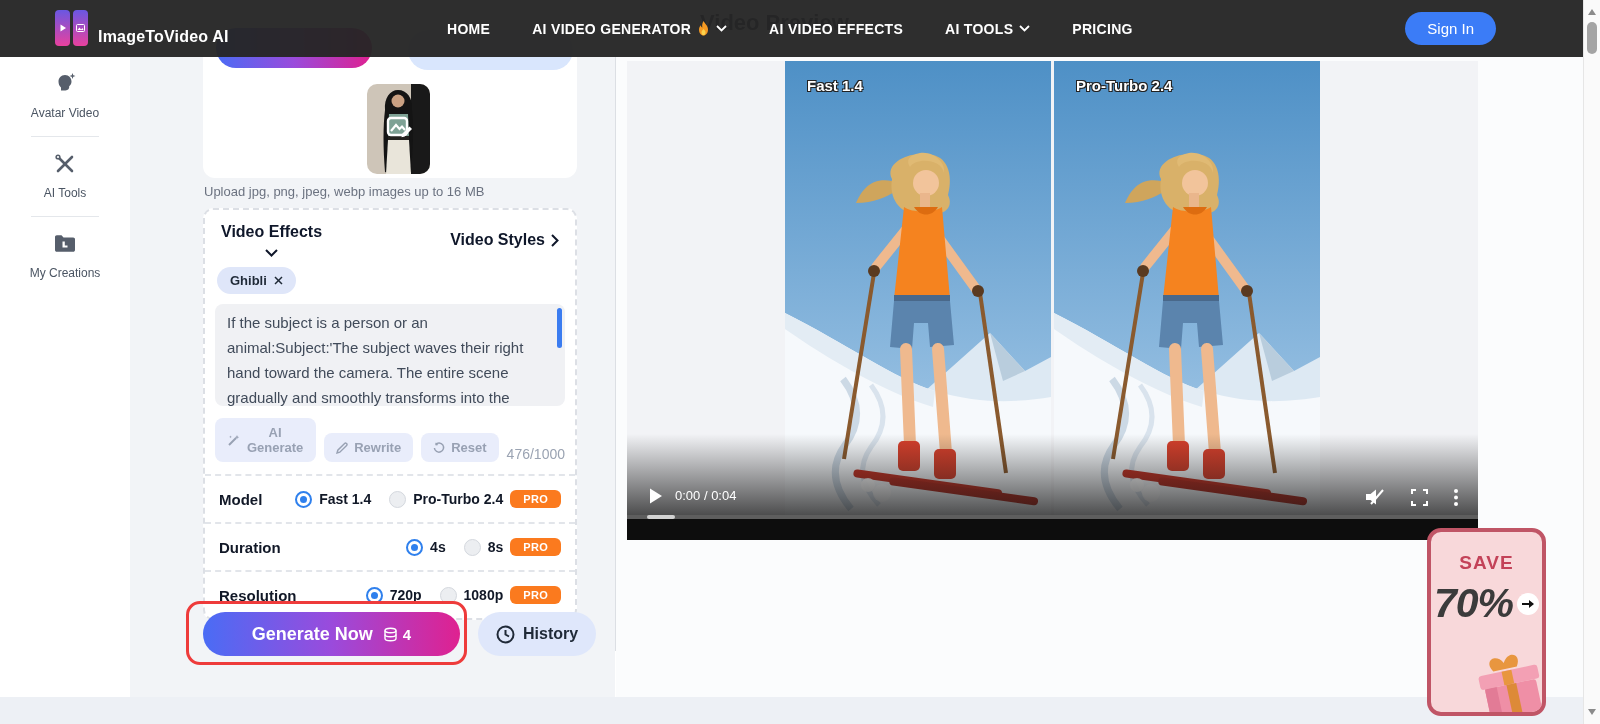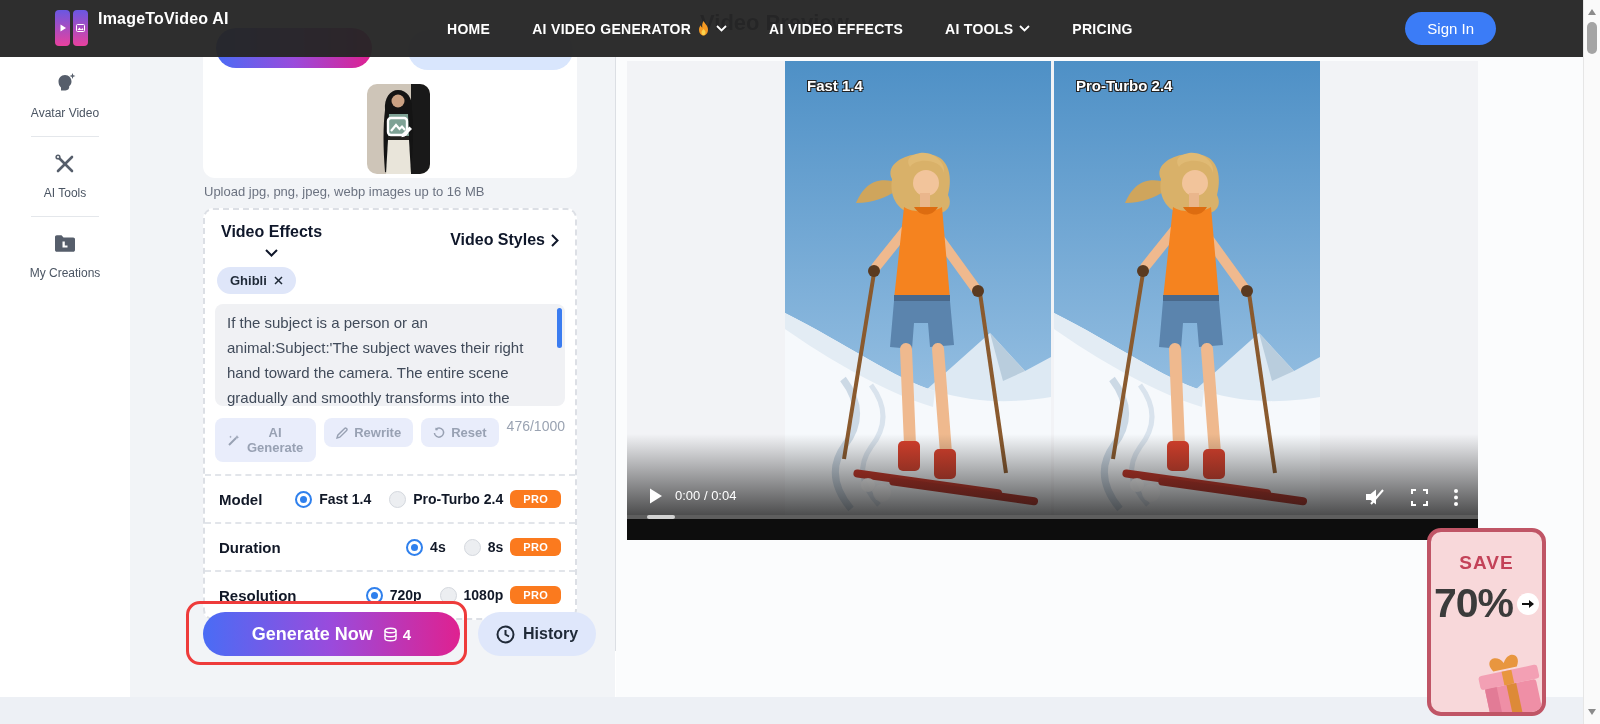--- a/index.html
+++ b/index.html
@@ -14,21 +14,21 @@
 
   
   .ghost-heading{position:absolute;left:700px;top:10px;font-size:22px;font-weight:bold;color:#1c2430;z-index:1;}
   .ghost-pill{position:absolute;height:40px;border-radius:20px;z-index:3;}
   .ghost-pill.grad{left:216px;top:28px;width:156px;background:linear-gradient(90deg,#4a6cf5,#9a4bdc,#df2190);}
   .ghost-pill.blue{left:408px;top:30px;width:165px;background:#d9e6fd;}
 
   
   .navbar{position:absolute;left:0;top:0;width:1584px;height:57px;background:rgba(37,37,37,0.96);
           z-index:10;display:flex;align-items:center;}
-  .brand{position:absolute;left:55px;top:10px;display:flex;align-items:flex-start;gap:10px;}
+  .brand{position:absolute;left:55px;top:10px;display:flex;align-items:flex-end;gap:10px;}
   .logo{display:flex;gap:3px;}
   .logo .tile{width:15px;height:36px;border-radius:4px;background:linear-gradient(180deg,#6a57e2,#e9419e);
               display:flex;align-items:center;justify-content:center;}
   .brand-name{color:#fff;font-size:16px;font-weight:bold;letter-spacing:.2px;}
   .nav-links{position:absolute;left:447px;top:0;height:57px;display:flex;align-items:center;gap:42px;}
   .nav-item{color:#fff;font-size:14px;font-weight:bold;letter-spacing:.3px;display:flex;align-items:center;gap:6px;cursor:pointer;white-space:nowrap;}
   .signin-btn{position:absolute;right:88px;top:12px;height:33px;padding:0 22px;border-radius:17px;
               background:#3b7cf7;color:#fff;font-size:15px;display:flex;align-items:center;border:none;}
 
   
@@ -47,21 +47,21 @@
          border-radius:10px;box-sizing:border-box;z-index:2;}
   .panel-head{display:flex;justify-content:space-between;align-items:center;padding:13px 16px 8px;}
   .panel-title{font-size:16px;font-weight:bold;color:#0f172a;display:flex;align-items:center;gap:8px;flex-direction:column;}
   .styles-link{font-size:16px;font-weight:bold;color:#0f172a;display:flex;align-items:center;gap:6px;cursor:pointer;}
   .chip-row{padding:2px 12px 10px;}
   .chip{display:inline-flex;align-items:center;gap:7px;background:#dfe6f9;border-radius:15px;
         padding:6px 13px;font-size:13px;font-weight:bold;color:#1f2937;}
   .prompt-box{position:relative;margin:0 10px;background:#f0f1f4;border-radius:8px;height:102px;overflow:hidden;}
   .prompt-text{padding:6px 18px 0 12px;font-size:15px;line-height:25px;color:#414b5a;}
   .prompt-scroll{position:absolute;right:3px;top:4px;width:5px;height:40px;border-radius:3px;background:#3b7cf0;}
-  .actions-row{display:flex;align-items:flex-start;gap:8px;padding:12px 10px 12px;}
+  .actions-row{display:flex;align-items:flex-end;gap:8px;padding:12px 10px 12px;}
   .act-btn{display:flex;align-items:center;gap:6px;background:#e9edfb;border:none;border-radius:8px;
            padding:7px 12px;font-size:13px;font-weight:bold;color:#98a1b3;font-family:inherit;}
   .char-counter{margin-left:auto;font-size:14px;color:#9aa3b2;}
   .opt-row{display:flex;align-items:center;border-top:2px dashed #e2e5ea;padding:0 14px;height:46px;}
   .opt-label{font-size:15px;font-weight:bold;color:#111827;}
   .opt-choices{margin-left:auto;display:flex;align-items:center;gap:18px;}
   .choice{display:flex;align-items:center;gap:7px;cursor:pointer;}
   .radio{width:17px;height:17px;border-radius:50%;box-sizing:border-box;}
   .radio.on{border:2px solid #2f80ed;background:#fff;position:relative;}
   .radio.on::after{content:"";position:absolute;left:3px;top:3px;width:7px;height:7px;border-radius:50%;background:#2f80ed;}
@@ -91,21 +91,21 @@
   .play-btn{position:absolute;left:22px;bottom:36px;width:14px;height:16px;}
   .time-label{position:absolute;left:48px;bottom:37px;color:#fff;font-size:13px;}
   .right-ctrls{position:absolute;right:20px;bottom:34px;display:flex;align-items:center;gap:26px;}
 
   
   .promo{position:absolute;left:1427px;top:528px;width:119px;height:188px;background:#f8d8da;
          border:4px solid #c05566;border-radius:14px;z-index:20;box-sizing:border-box;overflow:hidden;}
   .promo-close{position:absolute;right:5px;top:2px;color:#fff;font-size:15px;font-weight:bold;z-index:22;line-height:1;}
   .promo-save{margin-top:20px;text-align:center;font-size:19px;font-weight:bold;color:#c34258;letter-spacing:1px;}
   .promo-row{display:flex;align-items:center;justify-content:center;gap:4px;margin-top:6px;}
-  .promo-pct{font-size:41px;font-weight:bold;color:#3b3b3b;letter-spacing:-1px;}
+  .promo-pct{font-size:41px;font-weight:bold;color:#3b3b3b;letter-spacing:-1px;font-style:italic;}
   .promo-arrow{width:22px;height:22px;border-radius:50%;background:#fff;display:flex;align-items:center;justify-content:center;}
   .promo-gift{position:absolute;right:-12px;bottom:-14px;}
 
   
   .scrollbar{position:absolute;right:0;top:0;width:16px;height:724px;background:#fafafa;border-left:1px solid #e6e6e6;z-index:30;}
   .sb-up{position:absolute;left:4px;top:9px;width:0;height:0;border-left:4px solid transparent;border-right:4px solid transparent;border-bottom:6px solid #8b8b8b;}
   .sb-down{position:absolute;left:4px;bottom:9px;width:0;height:0;border-left:4px solid transparent;border-right:4px solid transparent;border-top:6px solid #8b8b8b;}
   .sb-thumb{position:absolute;left:3px;top:22px;width:10px;height:32px;border-radius:5px;background:#a4a4a4;}
 
   svg{display:block;}

